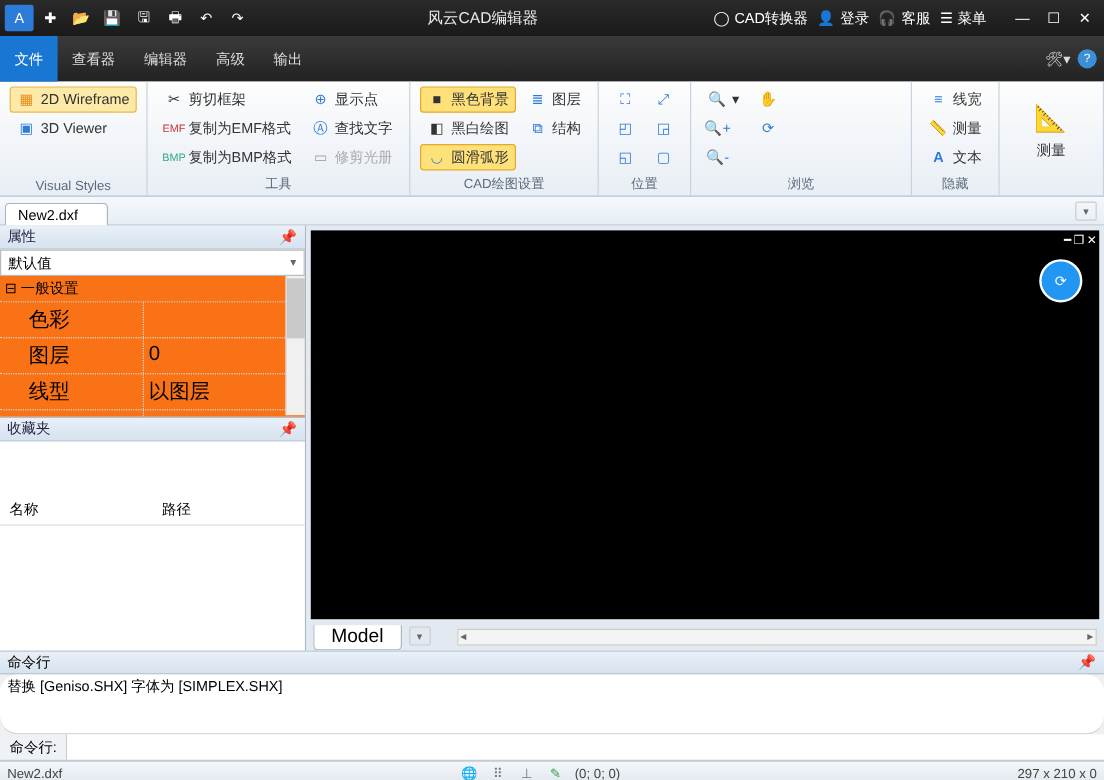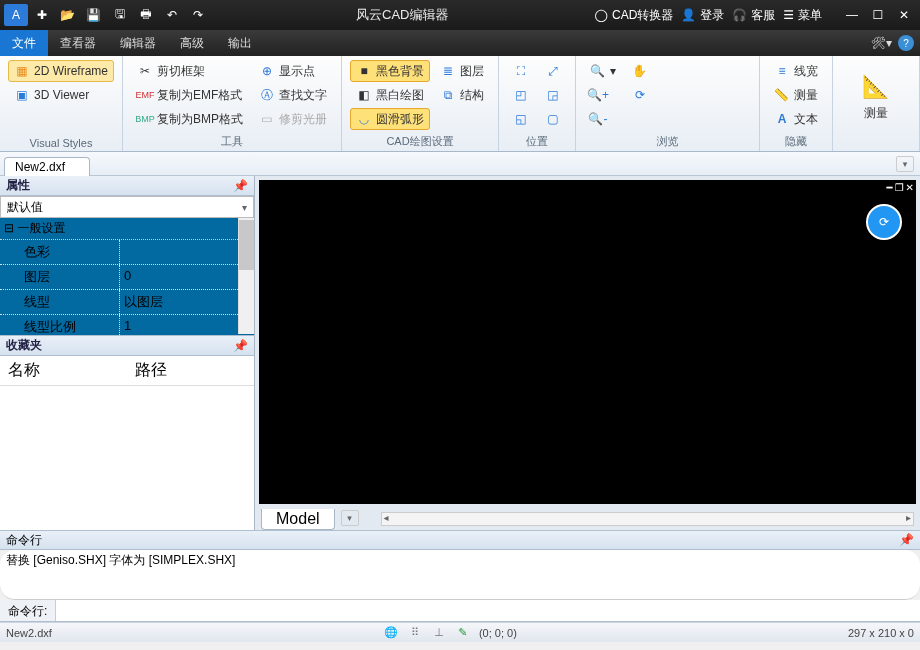--- a/index.html
+++ b/index.html
@@ -9,21 +9,21 @@
 .titlebar { height: 30px; background: linear-gradient(#2a2a2a, #1a1a1a); display: flex; align-items: center; color: #fff; padding: 0 4px; }
 .titlebar .tb-left { display: flex; gap: 2px; }
 .titlebar .tb-btn { width: 24px; height: 22px; display: flex; align-items: center; justify-content: center; cursor: pointer; border-radius: 2px; }
 .titlebar .tb-btn.app-logo { background: #2d7bd8; }
 .titlebar .title { flex: 1; text-align: center; font-size: 13px; color: #eaeaea; }
 .titlebar .tb-right { display: flex; gap: 8px; align-items: center; }
 .titlebar .right-item { display: flex; align-items: center; gap: 4px; cursor: pointer; font-size: 12px; }
 .titlebar .win-controls { display: flex; gap: 2px; margin-left: 10px; }
 
 
-.menubar { height: 26px; background: linear-gradient(#3a3a3a, #222); display: flex; align-items: stretch; }
+.menubar { height: 38px; background: linear-gradient(#3a3a3a, #222); display: flex; align-items: stretch; }
 .menubar .menu-item { padding: 0 12px; color: #ddd; font-size: 12px; display: flex; align-items: center; cursor: pointer; }
 .menubar .menu-item.active { background: #1976d2; color: #fff; }
 .menubar .menu-spacer { flex: 1; }
 .menubar .menu-right { display: flex; align-items: center; gap: 6px; padding-right: 6px; }
 .menubar .help-icon { width: 16px; height: 16px; background: #3b8fd6; border-radius: 50%; display: flex; align-items: center; justify-content: center; color: #fff; font-size: 10px; }
 
 
 .ribbon { height: 96px; background: linear-gradient(#fdfdfd, #e8eef5); border-bottom: 1px solid #a9b8c9; display: flex; }
 .ribbon-group { border-right: 1px solid #c7d3e0; padding: 4px 8px 2px 8px; display: flex; flex-direction: column; }
 .ribbon-group .group-body { flex: 1; display: flex; gap: 4px; }
@@ -40,36 +40,36 @@
 
 
 .tabstrip { height: 24px; background: linear-gradient(#f6f9fc, #e6edf5); border-bottom: 1px solid #b9c6d4; display: flex; align-items: flex-end; padding-left: 4px; }
 .file-tab { background: #fff; border: 1px solid #a8b6c6; border-bottom: none; border-radius: 4px 4px 0 0; padding: 2px 24px 2px 10px; font-size: 12px; position: relative; top: 1px; }
 .tabstrip .spacer { flex: 1; }
 .tab-dd { width: 18px; height: 16px; border: 1px solid #ccc; border-radius: 2px; margin: 0 6px 3px 0; display: flex; align-items: center; justify-content: center; font-size: 9px; color: #666; }
 
 
 .main { display: flex; height: 354px; }
 .left-panels { width: 255px; display: flex; flex-direction: column; border-right: 1px solid #a8b6c6; }
-.panel-head { height: 20px; background: linear-gradient(#e9f0f8, #d6e2ef); border-bottom: 1px solid #b0bfcf; display: flex; align-items: center; padding: 0 6px; font-size: 12px; color: #224; font-weight: bold; }
+.panel-head { height: 20px; background: linear-gradient(#e9f0f8, #d6e2ef); border-bottom: 1px solid #b0bfcf; display: flex; align-items: center; padding: 0 6px; font-size: 12px; color: #224; }
 .panel-head .pin { margin-left: auto; cursor: pointer; }
 .prop-selector { height: 22px; border: 1px solid #bbb; margin: 0; display: flex; align-items: center; padding: 0 6px; background: #fff; position: relative; }
 .prop-selector::after { content: "▾"; position: absolute; right: 6px; color: #666; font-size: 10px; }
-.prop-body { flex: 1; overflow: hidden; background: #0369a1; border-bottom: 1px solid #b0bfcf; }
+.prop-body { flex: 1; overflow: hidden; background: #f97316; border-bottom: 1px solid #b0bfcf; }
 .prop-section { padding: 2px 4px; border-bottom: 1px dotted #ccc; font-size: 12px; }
-.prop-row { display: flex; border-bottom: 1px dotted #ddd; font-size: 13px; }
+.prop-row { display: flex; border-bottom: 1px dotted #ddd; font-size: 17px; }
 .prop-row .key { width: 120px; padding: 3px 4px 3px 24px; border-right: 1px dotted #ddd; }
 .prop-row .val { flex: 1; padding: 3px 4px; }
 .prop-panel { height: 160px; display: flex; flex-direction: column; position: relative; }
 .prop-panel .scrollbar { position: absolute; right: 0; top: 42px; width: 16px; height: 116px; background: #f0f0f0; border-left: 1px solid #ddd; }
 .prop-panel .scrollbar .thumb { background: #c8c8c8; height: 50px; margin-top: 2px; }
 
 .fav-panel { flex: 1; display: flex; flex-direction: column; }
 .fav-body { flex: 1; background: #fff; }
-.fav-cols { display: flex; border-bottom: 1px solid #ddd; font-size: 16px; }
+.fav-cols { display: flex; border-bottom: 1px solid #ddd; font-size: 12px; margin-top: 44px; }
 .fav-cols .col { padding: 4px 8px; width: 50%; }
 
 .canvas-area { flex: 1; display: flex; flex-direction: column; background: #e2e9f1; }
 .canvas { flex: 1; background: #000; margin: 4px; position: relative; }
 .canvas .corner-controls { position: absolute; top: 2px; right: 2px; color: #fff; font-size: 10px; display: flex; gap: 2px; }
 .canvas .nav-badge { position: absolute; top: 24px; right: 14px; width: 36px; height: 36px; border-radius: 50%; background: #2196f3; border: 2px solid #fff; display: flex; align-items: center; justify-content: center; color: #fff; }
 .model-bar { height: 22px; display: flex; align-items: center; padding: 0 6px; gap: 6px; }
 .model-tab { background: #fff; border: 1px solid #a8b6c6; border-top: none; border-radius: 0 0 4px 4px; padding: 1px 14px; font-size: 16px; }
 .hscroll { flex: 1; height: 14px; background: #f4f4f4; border: 1px solid #ccc; margin-left: 10px; position: relative; }
 .hscroll::before { content: "◂"; position: absolute; left: 2px; top: -1px; font-size: 10px; color: #666; }

